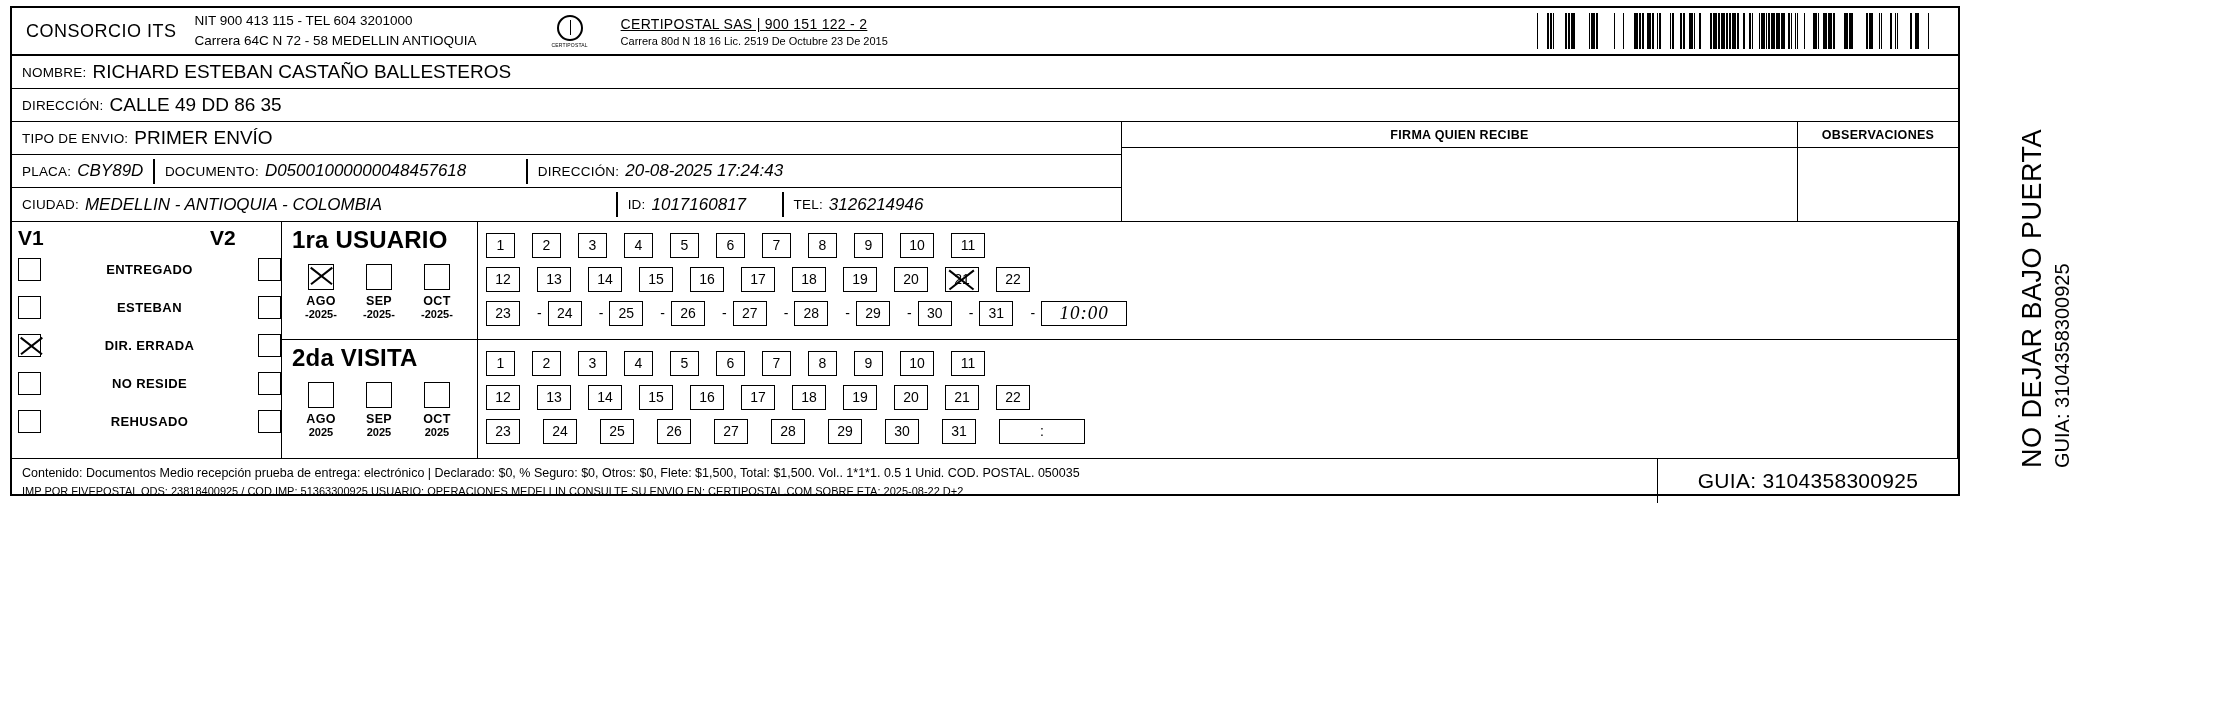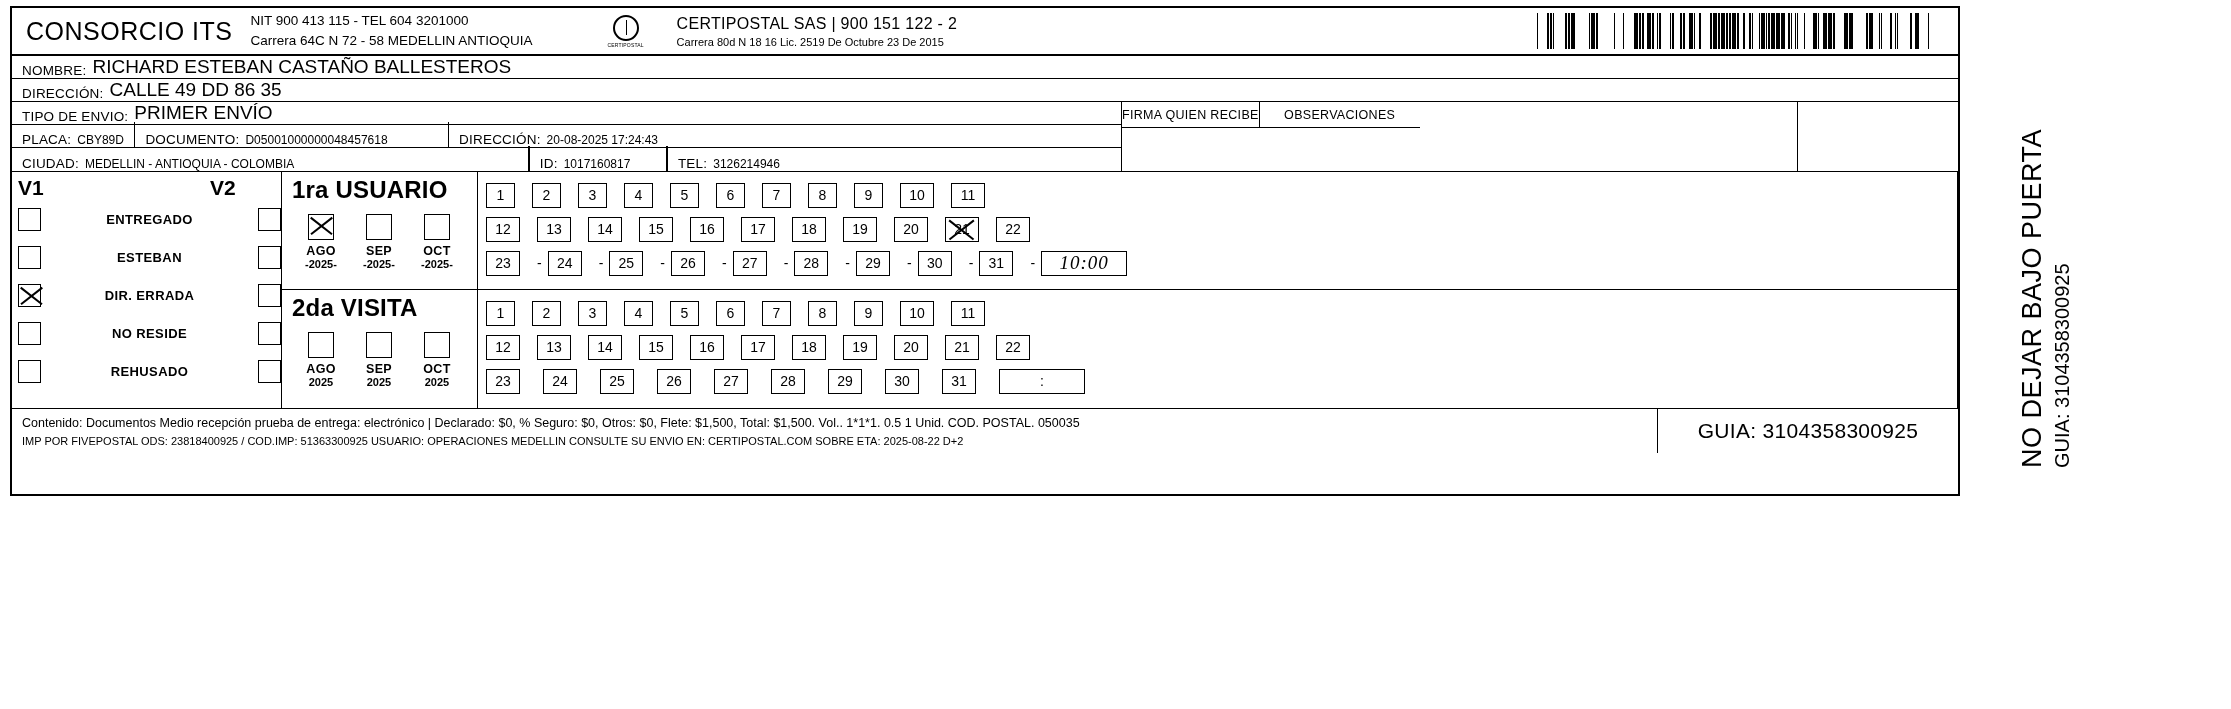--- a/index.html
+++ b/index.html
@@ -2,45 +2,45 @@
 <html><head>
 <meta charset="utf-8">
 <style>
   html,body{margin:0;padding:0;background:#ffffff;}
   body{font-family:"Liberation Sans",sans-serif;color:#000;}
   #sheet{position:relative;width:2231px;height:709px;background:#fff;}
   .doc{position:absolute;left:10px;top:6px;width:1950px;height:490px;border:2px solid #000;box-sizing:border-box;}
 
   
   .hdr{display:flex;align-items:center;height:48px;border-bottom:2px solid #000;box-sizing:border-box;}
-  .hdr .brand{font-size:25px;letter-spacing:.5px;padding-left:14px;white-space:nowrap;}
+  .hdr .brand{font-size:18px;letter-spacing:.5px;padding-left:14px;white-space:nowrap;}
   .hdr .col{font-size:13.5px;line-height:1.45;padding-left:18px;white-space:nowrap;}
   .hdr .col .l1{font-size:13.5px;}
   .hdr .logo{margin-left:58px;text-align:center;width:70px;}
   .hdr .logo .ring{width:22px;height:22px;border:2px solid #000;border-radius:50%;margin:0 auto;position:relative;}
   .hdr .logo .ring:after{content:"";position:absolute;left:50%;top:3px;width:1px;height:15px;background:#000;}
   .hdr .logo .cap{font-size:5px;letter-spacing:.2px;margin-top:1px;}
   .hdr .col2{padding-left:16px;}
-  .hdr .col2 .t1{font-size:16px;letter-spacing:.3px;}
+  .hdr .col2 .t1{font-size:14px;letter-spacing:.3px;text-decoration:underline;}
   .hdr .col2 .t2{font-size:11px;margin-top:3px;}
   .barcode{margin-left:auto;margin-right:28px;height:36px;display:flex;align-items:flex-end;}
   .barcode i{display:block;background:#000;height:36px;margin-right:1px;}
 
   
-  .row{display:flex;align-items:flex-end;border-bottom:1.5px solid #000;box-sizing:border-box;height:23px;padding-left:10px;}
+  .row{display:flex;align-items:center;border-bottom:1.5px solid #000;box-sizing:border-box;height:33px;padding-left:10px;}
   .lbl{font-size:13.5px;letter-spacing:.2px;}
   .val{font-size:19px;margin-left:6px;font-family:"Liberation Sans",sans-serif;}
-  .val.sm{font-size:12px;}
+  .val.sm{font-size:17px;font-style:italic;}
 
   .midwrap{display:flex;border-bottom:1.5px solid #000;}
   .midleft{width:1110px;border-right:1.5px solid #000;box-sizing:border-box;}
   .midleft .row{border-bottom:1.5px solid #000;}
   .midleft .row:last-child{border-bottom:none;}
   .vline{width:1.5px;background:#000;height:25px;margin:0 10px;}
-  .firma{flex:1;display:flex;flex-direction:row;}
+  .firma{flex:1;display:flex;flex-direction:column;font-weight:bold;}
   .firma .fh{display:flex;height:25px;border-bottom:1.5px solid #000;}
   .firma .fh .c1{flex:1;display:flex;align-items:center;justify-content:center;font-size:12.5px;border-right:1.5px solid #000;letter-spacing:.3px;}
   .firma .fh .c2{width:160px;display:flex;align-items:center;justify-content:center;font-size:12.5px;letter-spacing:.3px;}
   .firma .fb{flex:1;display:flex;}
   .firma .fb .c1{flex:1;border-right:1.5px solid #000;}
   .firma .fb .c2{width:160px;}
 
   
   .visitwrap{display:flex;}
   .vcol{width:270px;border-right:1.5px solid #000;box-sizing:border-box;}

